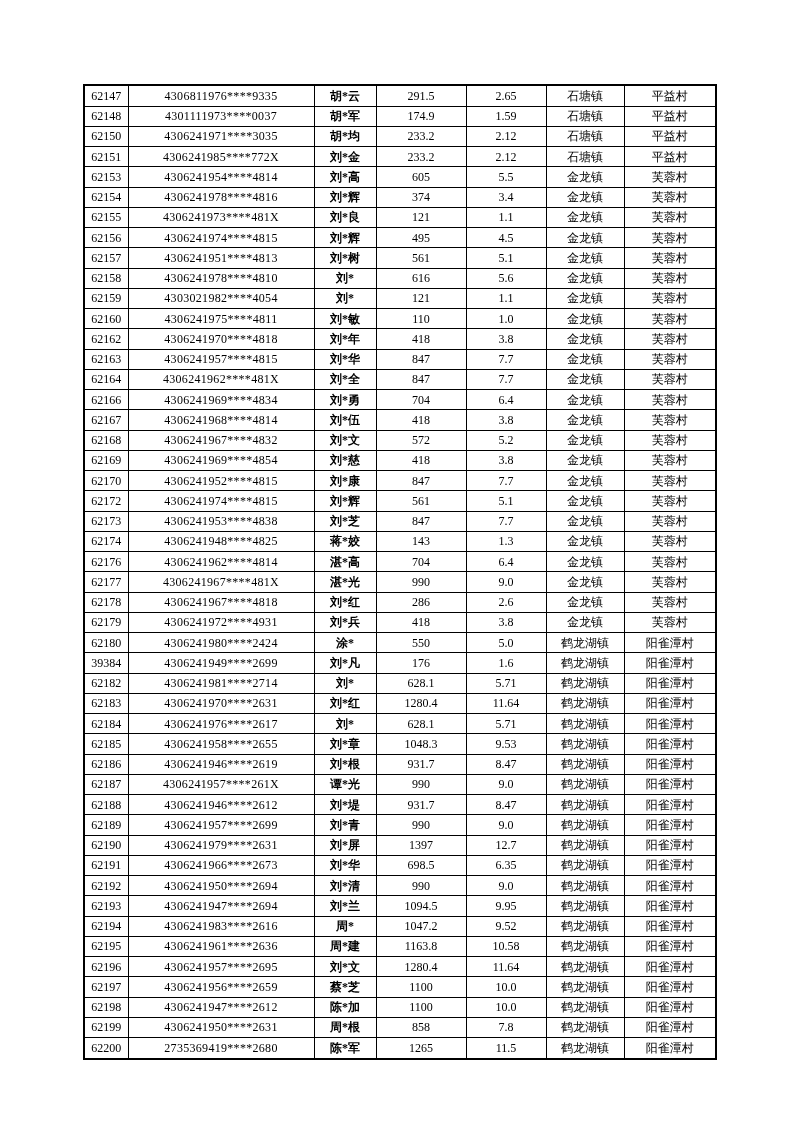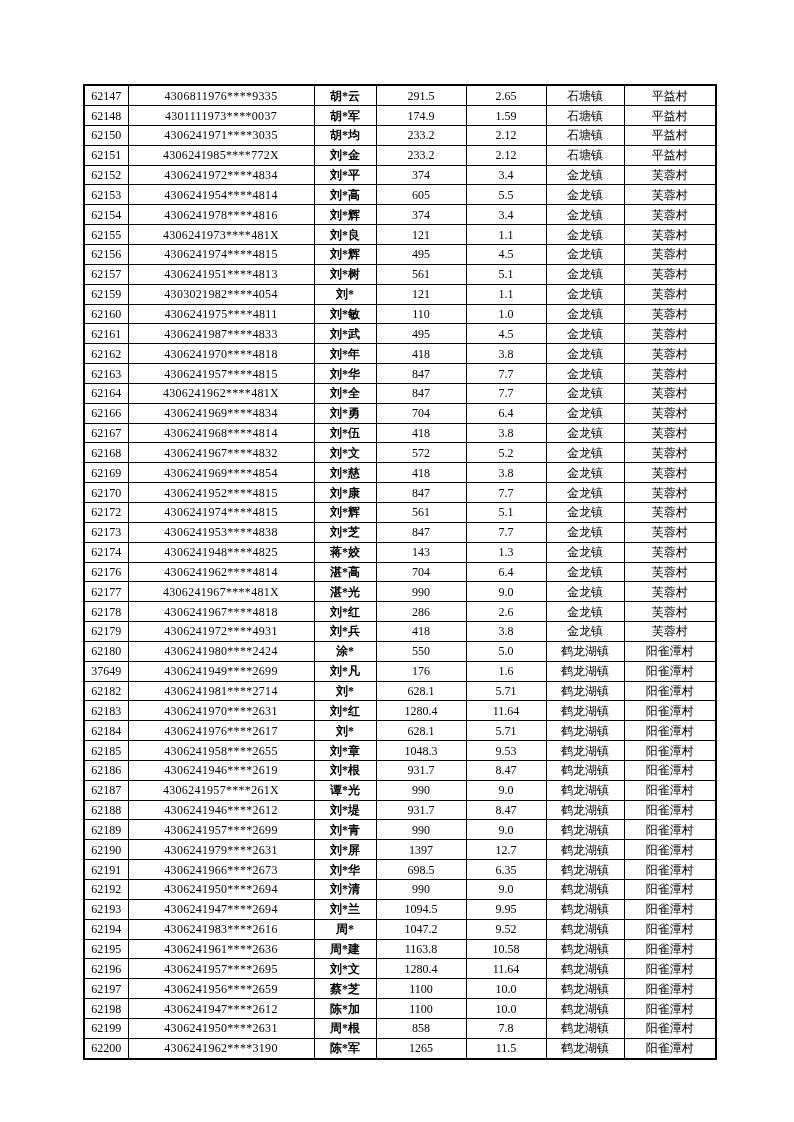--- a/index.html
+++ b/index.html
@@ -87,29 +87,20 @@
         <tr>
       <td class="c-serial">62151</td>
       <td class="c-id">4306241985****772X</td>
       <td class="c-name">刘*金</td>
       <td class="c-value-a">233.2</td>
       <td class="c-value-b">2.12</td>
       <td class="c-town">石塘镇</td>
       <td class="c-village">平益村</td>
     </tr>
         <tr>
-      <td class="c-serial">62152</td>
-      <td class="c-id">4306241972****4834</td>
-      <td class="c-name">刘*平</td>
-      <td class="c-value-a">374</td>
-      <td class="c-value-b">3.4</td>
-      <td class="c-town">金龙镇</td>
-      <td class="c-village">芙蓉村</td>
-    </tr>
-        <tr>
       <td class="c-serial">62153</td>
       <td class="c-id">4306241954****4814</td>
       <td class="c-name">刘*高</td>
       <td class="c-value-a">605</td>
       <td class="c-value-b">5.5</td>
       <td class="c-town">金龙镇</td>
       <td class="c-village">芙蓉村</td>
     </tr>
         <tr>
       <td class="c-serial">62154</td>
@@ -141,47 +132,47 @@
         <tr>
       <td class="c-serial">62157</td>
       <td class="c-id">4306241951****4813</td>
       <td class="c-name">刘*树</td>
       <td class="c-value-a">561</td>
       <td class="c-value-b">5.1</td>
       <td class="c-town">金龙镇</td>
       <td class="c-village">芙蓉村</td>
     </tr>
         <tr>
+      <td class="c-serial">62158</td>
+      <td class="c-id">4306241978****4810</td>
+      <td class="c-name">刘*</td>
+      <td class="c-value-a">616</td>
+      <td class="c-value-b">5.6</td>
+      <td class="c-town">金龙镇</td>
+      <td class="c-village">芙蓉村</td>
+    </tr>
+        <tr>
       <td class="c-serial">62159</td>
       <td class="c-id">4303021982****4054</td>
       <td class="c-name">刘*</td>
       <td class="c-value-a">121</td>
       <td class="c-value-b">1.1</td>
       <td class="c-town">金龙镇</td>
       <td class="c-village">芙蓉村</td>
     </tr>
         <tr>
       <td class="c-serial">62160</td>
       <td class="c-id">4306241975****4811</td>
       <td class="c-name">刘*敏</td>
       <td class="c-value-a">110</td>
       <td class="c-value-b">1.0</td>
       <td class="c-town">金龙镇</td>
       <td class="c-village">芙蓉村</td>
     </tr>
         <tr>
-      <td class="c-serial">62161</td>
-      <td class="c-id">4306241987****4833</td>
-      <td class="c-name">刘*武</td>
-      <td class="c-value-a">495</td>
-      <td class="c-value-b">4.5</td>
-      <td class="c-town">金龙镇</td>
-      <td class="c-village">芙蓉村</td>
-    </tr>
-        <tr>
       <td class="c-serial">62162</td>
       <td class="c-id">4306241970****4818</td>
       <td class="c-name">刘*年</td>
       <td class="c-value-a">418</td>
       <td class="c-value-b">3.8</td>
       <td class="c-town">金龙镇</td>
       <td class="c-village">芙蓉村</td>
     </tr>
         <tr>
       <td class="c-serial">62163</td>
@@ -312,21 +303,21 @@
         <tr>
       <td class="c-serial">62180</td>
       <td class="c-id">4306241980****2424</td>
       <td class="c-name">涂*</td>
       <td class="c-value-a">550</td>
       <td class="c-value-b">5.0</td>
       <td class="c-town">鹤龙湖镇</td>
       <td class="c-village">阳雀潭村</td>
     </tr>
         <tr>
-      <td class="c-serial">37649</td>
+      <td class="c-serial">39384</td>
       <td class="c-id">4306241949****2699</td>
       <td class="c-name">刘*凡</td>
       <td class="c-value-a">176</td>
       <td class="c-value-b">1.6</td>
       <td class="c-town">鹤龙湖镇</td>
       <td class="c-village">阳雀潭村</td>
     </tr>
         <tr>
       <td class="c-serial">62182</td>
       <td class="c-id">4306241981****2714</td>
@@ -484,21 +475,21 @@
       <td class="c-serial">62199</td>
       <td class="c-id">4306241950****2631</td>
       <td class="c-name">周*根</td>
       <td class="c-value-a">858</td>
       <td class="c-value-b">7.8</td>
       <td class="c-town">鹤龙湖镇</td>
       <td class="c-village">阳雀潭村</td>
     </tr>
         <tr>
       <td class="c-serial">62200</td>
-      <td class="c-id">4306241962****3190</td>
+      <td class="c-id">2735369419****2680</td>
       <td class="c-name">陈*军</td>
       <td class="c-value-a">1265</td>
       <td class="c-value-b">11.5</td>
       <td class="c-town">鹤龙湖镇</td>
       <td class="c-village">阳雀潭村</td>
     </tr>
       </tbody>
   </table>
 
 </div>

